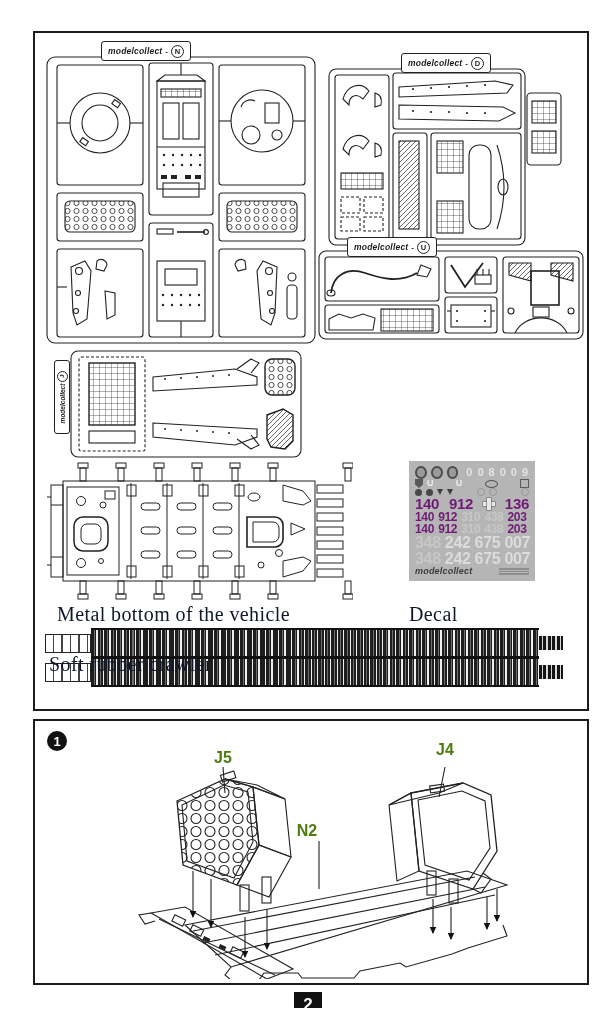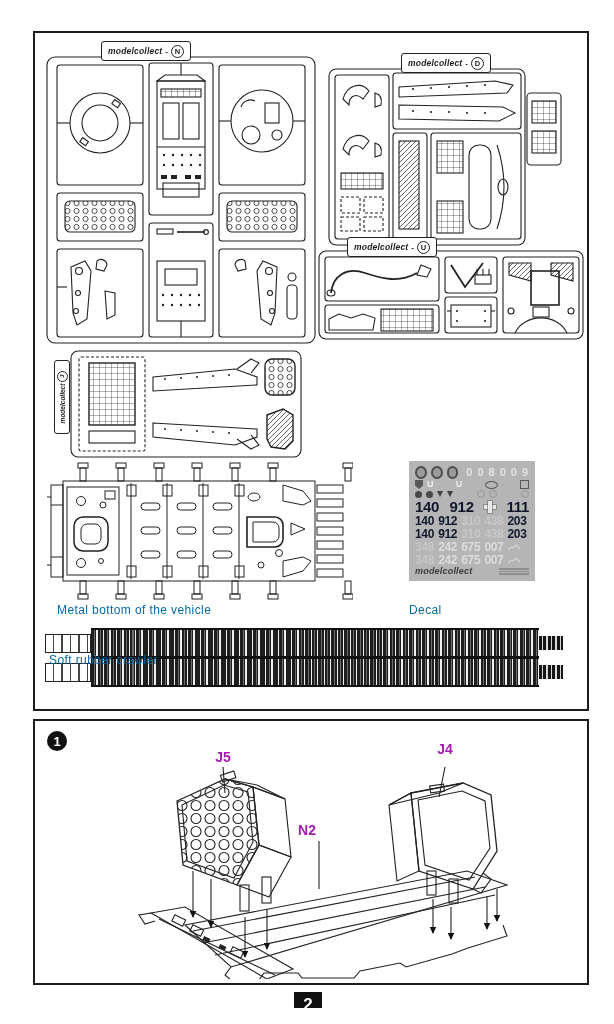--- a/index.html
+++ b/index.html
@@ -17,30 +17,30 @@
   .tag .dash{font-size:8px;font-weight:bold;}
   .circ-letter{display:inline-flex;align-items:center;justify-content:center;width:11px;height:11px;
        border:1.2px solid #222;border-radius:50%;font-size:7.5px;font-weight:bold;}
   .tag-sub{position:absolute;font-size:5px;font-style:italic;font-weight:bold;color:#333;letter-spacing:.3px;}
   .vtag{position:absolute;border:1px solid #222;border-radius:3px;background:#fff;
         display:flex;align-items:center;justify-content:center;gap:2px;
         transform:rotate(-90deg);transform-origin:center;height:14px;padding:0 4px;z-index:3;}
   .vtag .brand{font-size:6.5px;font-weight:bold;font-style:italic;white-space:nowrap;}
   .vtag .circ-letter{width:9px;height:9px;font-size:6px;border-width:1px;}
   
-  .sec-label{position:absolute;font-size:12px;letter-spacing:.4px;color:#0369a1;}
+  .sec-label{position:absolute;font-size:20px;letter-spacing:.4px;color:#0f172a;font-family:Liberation Serif, serif;}
   
   #decal{left:374px;top:428px;width:126px;height:120px;background:#b5b5b5;
          display:flex;flex-direction:column;justify-content:space-between;
          padding:5px 6px;box-sizing:border-box;}
   .drow{display:flex;align-items:center;gap:4px;line-height:1;}
   .drow .sp{flex:1;}
   .dnum{font-weight:bold;letter-spacing:-.3px;}
-  .bright{color:#0f172a;} .dim{color:#c7c7c7;} .mid{color:#dcdcdc;}
-  .lg{font-size:15px;} .md{font-size:12px;} .smn{font-size:12px;}
+  .bright{color:#701a75;} .dim{color:#c7c7c7;} .mid{color:#dcdcdc;}
+  .lg{font-size:15px;} .md{font-size:12px;} .smn{font-size:16px;}
   .ring{width:9px;height:9px;border:2px solid #4c4c4c;border-radius:50%;background:#9a9a9a;}
   .shield{width:8px;height:9px;background:#585858;clip-path:polygon(0 0,100% 0,100% 60%,50% 100%,0 60%);}
   .uletter{font-size:9px;font-weight:bold;color:#ededed;}
   .oval{width:11px;height:6px;border:1.5px solid #555;border-radius:50%;}
   .sqr{width:7px;height:7px;border:1.5px solid #5a5a5a;}
   .dot-dark{width:7px;height:7px;background:#474747;border-radius:50%;}
   .tri{width:0;height:0;border-left:3.5px solid transparent;border-right:3.5px solid transparent;border-top:6px solid #3f3f3f;}
   .circ-faint{width:6px;height:6px;border:1px solid #989898;border-radius:50%;}
   .odigit{color:#e3e3e3;font-weight:bold;font-size:11px;letter-spacing:1px;}
   .cross{position:relative;width:12px;height:12px;}
@@ -53,21 +53,21 @@
   .track{position:absolute;display:flex;align-items:center;height:26px;}
   .track .connector{width:44px;height:17px;border:1.5px solid #222;background:#fff;
      background-image:repeating-linear-gradient(90deg,transparent 0 7px,#444 7px 8.5px);}
   .track .band{flex:1;height:26px;border-top:2px solid #111;border-bottom:2px solid #111;
      background:repeating-linear-gradient(90deg,#1e1e1e 0 2.5px,#6e6e6e 2.5px 3.5px,#1e1e1e 3.5px 5px,#efefef 5px 6.5px);}
   .track .tail{width:24px;height:14px;
      background:repeating-linear-gradient(90deg,#161616 0 3px,#d9d9d9 3px 4.5px);}
   
   .badge{position:absolute;width:20px;height:20px;background:#111;border-radius:50%;
          color:#fff;font-size:13px;font-weight:bold;display:flex;align-items:center;justify-content:center;}
-  .part-label{position:absolute;font-size:14px;font-weight:bold;color:#a21caf;width:40px;text-align:center;}
+  .part-label{position:absolute;font-size:16px;font-weight:bold;color:#4d7c0f;width:40px;text-align:center;}
   
   #page-num{position:absolute;left:294px;top:992px;width:28px;height:26px;background:#111;
             color:#fff;font-size:17px;font-weight:bold;display:flex;align-items:center;justify-content:center;}
 </style>
 </head>
 <body>
 
 <svg width="0" height="0" style="position:absolute">
   <defs>
     <pattern id="dots" width="9" height="8" patternUnits="userSpaceOnUse">
@@ -470,21 +470,21 @@
         <span class="sp"></span>
         <span class="circ-faint"></span>
       </div>
       <div class="drow">
         <span class="dnum lg bright">140</span>
         <span class="sp"></span>
         <span class="dnum lg bright">912</span>
         <span class="sp"></span>
         <span class="cross"></span>
         <span class="sp"></span>
-        <span class="dnum lg bright">111</span>
+        <span class="dnum lg bright">136</span>
       </div>
       <div class="drow">
         <span class="dnum md bright">140</span>
         <span class="dnum md bright">912</span>
         <span class="dnum md dim">310</span>
         <span class="dnum md dim">438</span>
         <span class="dnum md bright">203</span>
       </div>
       <div class="drow">
         <span class="dnum md bright">140</span>

